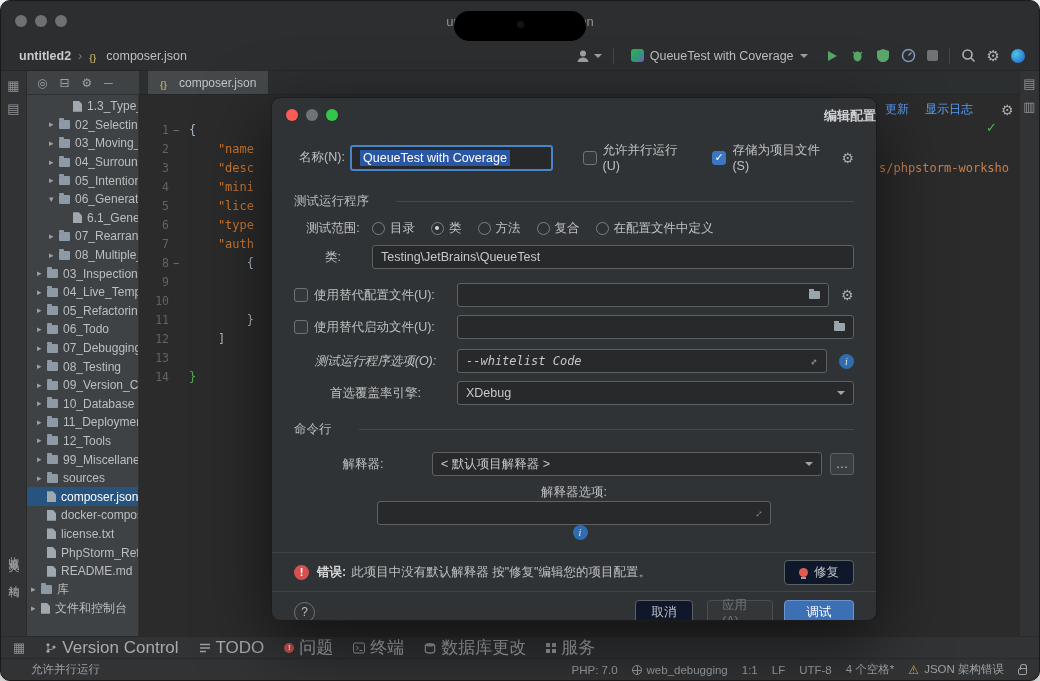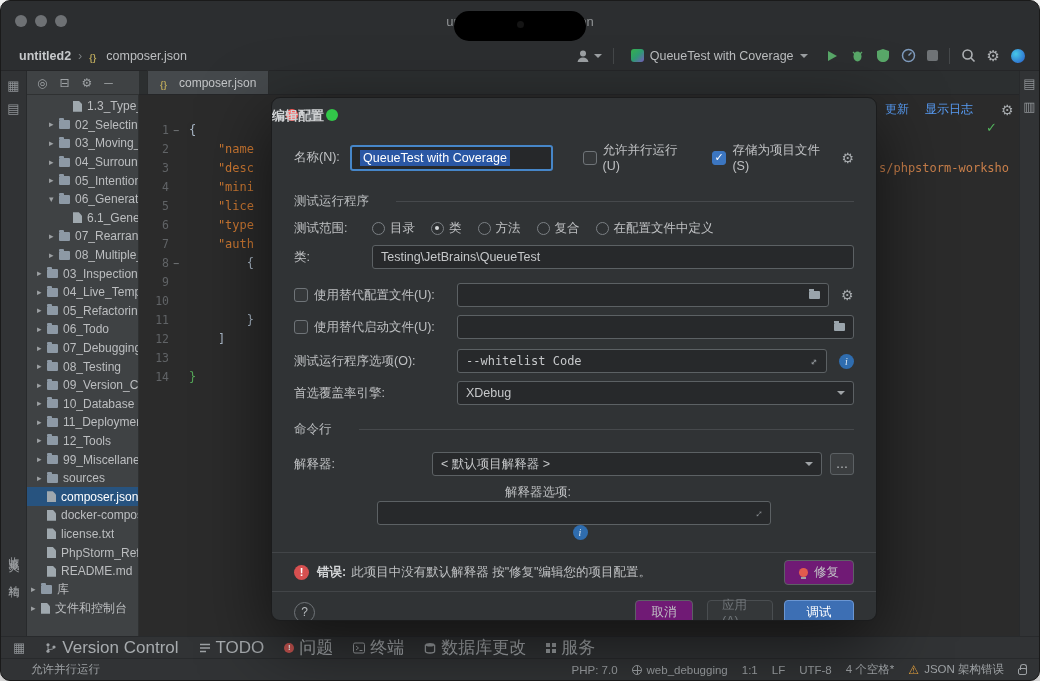--- a/index.html
+++ b/index.html
@@ -126,25 +126,25 @@
     border:1.5px solid #9da1a4; border-bottom:none; border-radius:3px 3px 0 0; }
 
   
   .dialog { position:absolute; left:270px; top:96px; width:606px; height:524px; z-index:20;
     background:#303335; border:1px solid #1b1c1d; border-radius:9px; overflow:hidden;
     box-shadow:0 22px 70px rgba(0,0,0,.6); color:#bfc1c3; font-size:12.5px; }
   .dlg-header { position:relative; height:34px; }
   .dlg-traffic { position:absolute; left:14px; top:11px; display:flex; gap:8px; }
   .ddot { width:12px; height:12px; border-radius:50%; }
   .ddot.red { background:#fc5b57; } .ddot.grey { background:#6f7376; } .ddot.green { background:#32c749; }
-  .dlg-title { position:absolute; left:0; right:0; top:9px; text-align:left; color:#d0d2d4;
+  .dlg-title { position:absolute; left:0; right:0; top:9px; text-align:right; color:#d0d2d4;
     font-size:13px; font-weight:bold; }
   .dlg-body { padding:2px 22px 0; }
   .drow { display:flex; align-items:center; }
-  .dlabel { flex:0 0 auto; }
+  .dlabel { flex:0 0 auto;text-align:center; }
   .fld { height:24px; background:#27292b; border:1px solid #5c6164; border-radius:3px;
     display:flex; align-items:center; padding:0 8px; color:#c6c8ca; font-size:12.5px; overflow:hidden;
     white-space:nowrap; }
   .fld.focus { border:2px solid #4686c8; height:26px; background:#26282a; }
   .fld.disabled { border-color:#46494b; color:#7e8284; border-radius:11px; }
   .fld.mono { font-family:"DejaVu Sans Mono",monospace; font-size:12px; }
   .sel-text { background:#2a57a4; color:#fff; padding:1px 3px; }
   .chk { width:14px; height:14px; border:1.5px solid #6f7478; border-radius:3px; background:#35383a;
     flex:0 0 14px; position:relative; }
   .chk.on { background:#3c76c0; border-color:#3c76c0; }
@@ -167,21 +167,21 @@
   .dd-arrow { margin-left:auto; width:0; height:0; border-left:4px solid transparent;
     border-right:4px solid transparent; border-top:4px solid #a0a4a7; }
   .btn-more { width:24px; height:22px; margin-left:8px; background:#3b3e40; border:1px solid #5c6164;
     border-radius:3px; color:#bdc0c2; text-align:center; line-height:20px; }
   .divider { height:1px; background:#424548; margin:0 -22px; }
   .err-ic { width:15px; height:15px; border-radius:50%; background:#d75050; color:#fff; flex:0 0 15px;
     text-align:center; font-size:11px; line-height:15px; font-weight:bold; }
   .err-ic::after { content:"!"; }
   .bulb { width:9px; height:9px; border-radius:50%; background:#e25b4e; position:relative; display:inline-block; }
   .bulb::after { content:""; position:absolute; left:2px; top:9px; width:5px; height:2px; background:#9da1a4; }
-  .btn { height:25px; padding:0 14px; background:#701a75; border:1px solid #5c6164; border-radius:4px;
+  .btn { height:25px; padding:0 14px; background:#0f172a; border:1px solid #5c6164; border-radius:4px;
     color:#c2c5c7; font-size:12.5px; display:flex; align-items:center; justify-content:center; }
   .btn.disabled { color:#71767a; border-color:#4a4e51; background:#343739; }
   .btn.primary { background:#3d6fb4; border-color:#6b96d2; color:#fff; }
   .help-btn { width:21px; height:21px; border:1px solid #6f7478; border-radius:50%; color:#b6babd;
     text-align:center; line-height:19px; font-size:12px; }
   svg { display:block; }
 </style>
 </head>
 <body>
 
@@ -644,21 +644,21 @@
       <div class="drow" style="margin-top:8px;">
         <span class="drow" style="width:163px;gap:6px;">
           <span class="chk"></span>
           <span>使用替代启动文件(U):</span>
         </span>
         <div class="fld" style="flex:1;">
           <span class="fld-folder"></span>
         </div>
       </div>
 
-      <div class="drow" style="margin-top:10px;">
+      <div class="drow" style="margin-top:10px;font-style:italic;">
         <span class="dlabel" style="width:163px;">测试运行程序选项(O):</span>
         <div class="fld mono" style="width:372px;">
           <span>--whitelist Code</span>
           <span class="expand-ic"></span>
         </div>
         <span class="info-ic" style="margin-left:12px;"></span>
       </div>
 
       <div class="drow" style="margin-top:8px;">
         <span class="dlabel" style="width:163px;">首选覆盖率引擎:</span>

